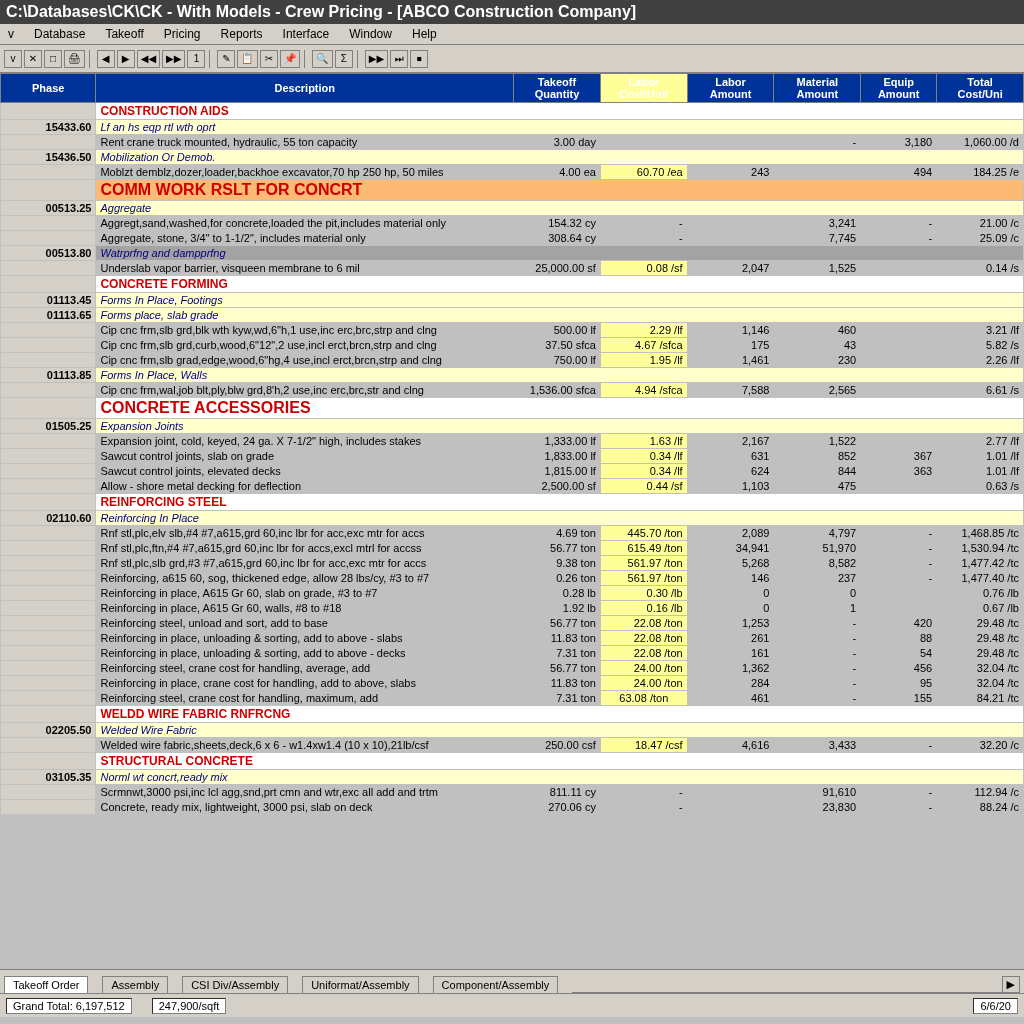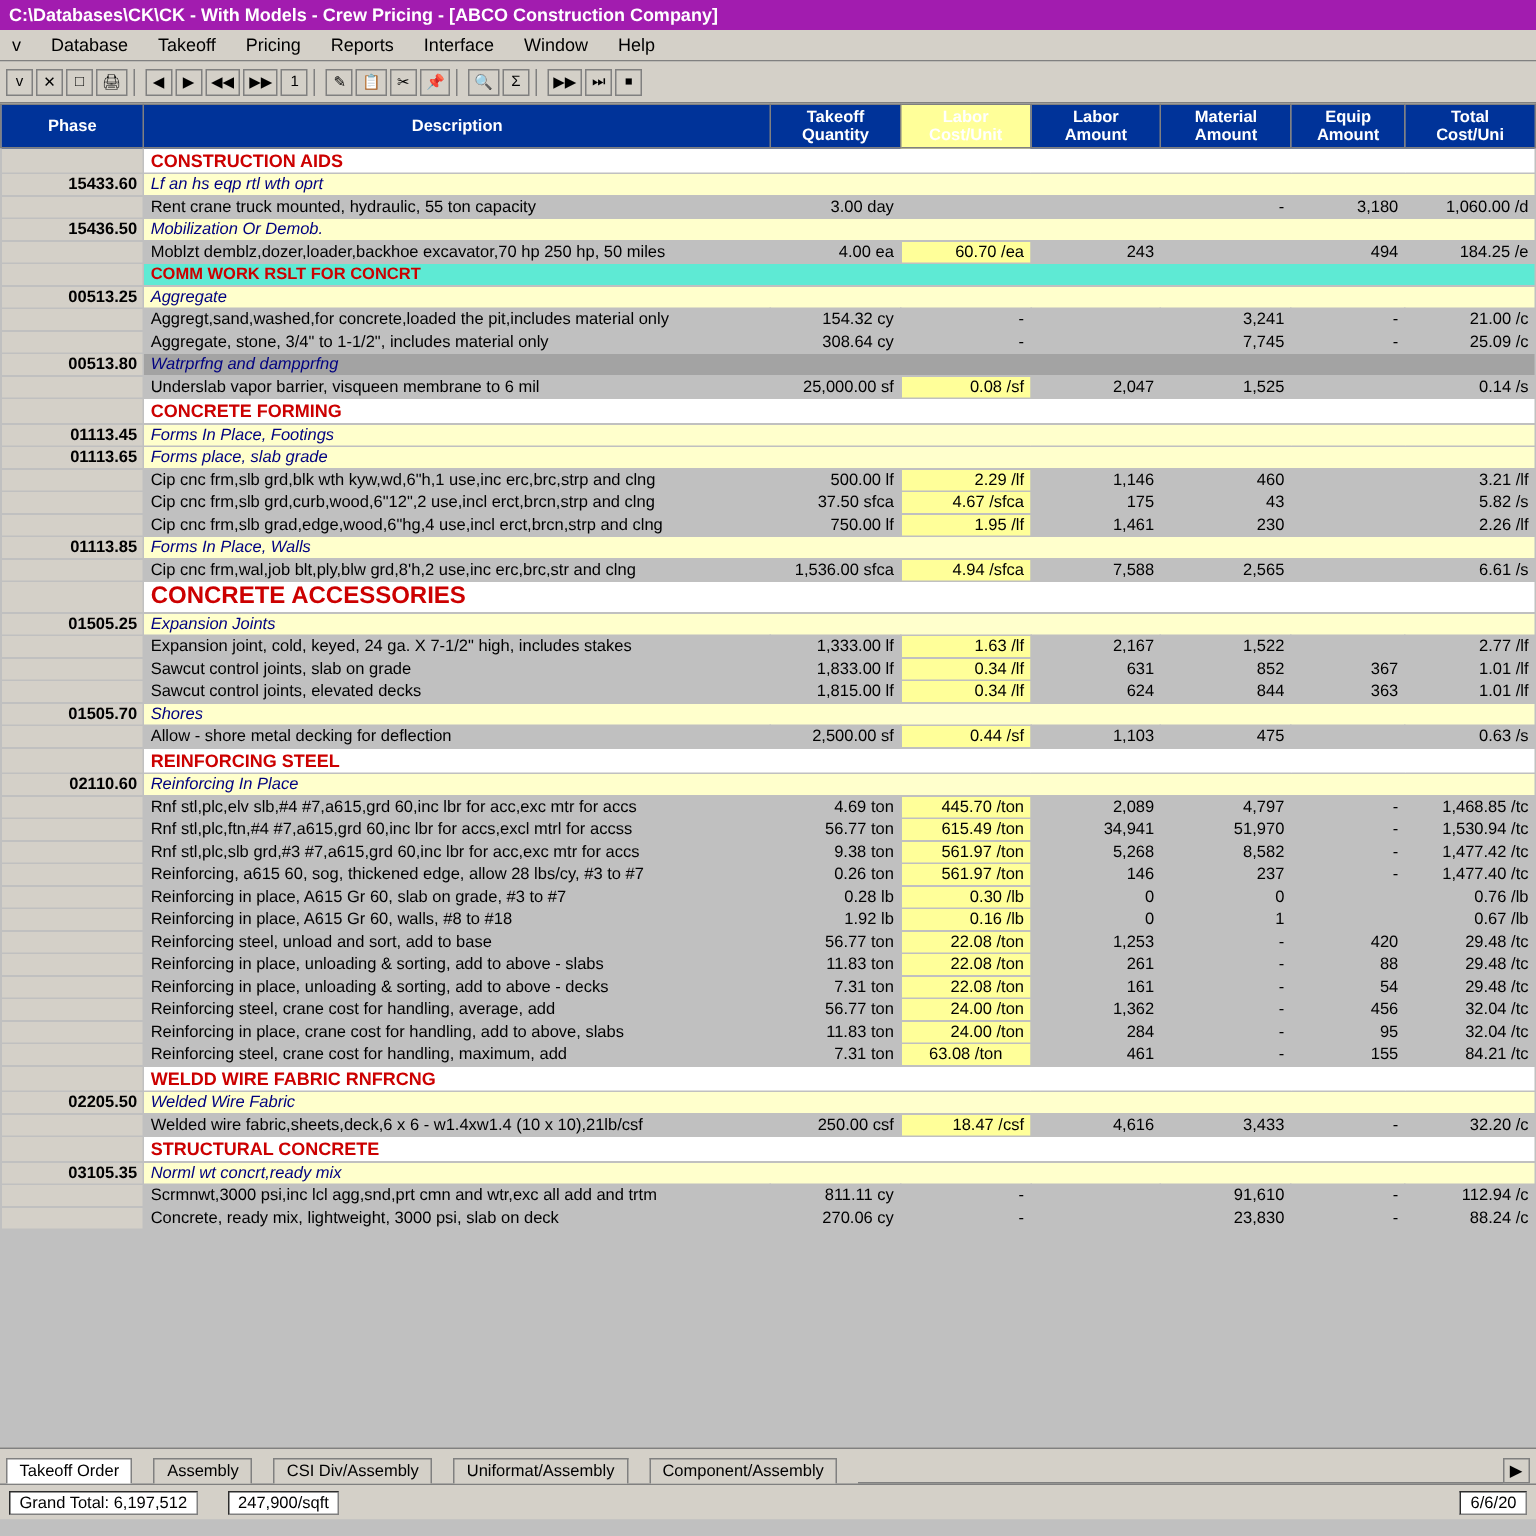--- a/index.html
+++ b/index.html
@@ -1,23 +1,23 @@
 <!DOCTYPE html>
 <html><head>
   <meta charset="utf-8">
   <style>
     * { margin: 0; padding: 0; box-sizing: border-box; }
     body { font-family: Arial, sans-serif; font-size: 11px; background: #c0c0c0; overflow: hidden; }
 
     
     .title-bar {
-      background: #a21caf;
+      background: #404040;
       color: white;
       padding: 3px 6px;
-      font-size: 12px;
+      font-size: 16px;
       font-weight: bold;
     }
 
     
     .menu-bar {
       background: #d4d0c8;
       border-bottom: 1px solid #808080;
       padding: 2px 4px;
       display: flex;
       gap: 12px;
@@ -214,21 +214,21 @@
       <td style="max-width:385px; overflow:hidden; text-overflow:ellipsis;">Moblzt demblz,dozer,loader,backhoe excavator,70 hp 250 hp, 50 miles</td>
       <td class="num-cell">4.00 ea</td>
       <td class="num-cell" style="background:#ffff99;">60.70 /ea</td>
       <td class="num-cell">243</td>
       <td class="num-cell"></td>
       <td class="num-cell">494</td>
       <td class="num-cell">184.25 /e</td>
     </tr>
         <tr>
       <td class="phase-cell"></td>
-      <td colspan="7" style="background:#5eead4; font-weight:bold; color:#cc0000; font-size:11px;">COMM WORK RSLT FOR CONCRT</td>
+      <td colspan="7" style="background:#fdba74; font-weight:bold; color:#cc0000; font-size:16px;">COMM WORK RSLT FOR CONCRT</td>
     </tr>
         <tr>
       <td class="phase-cell">00513.25</td>
       <td colspan="7" style="background:#ffffcc; font-style:italic; color:#000080;">Aggregate</td>
     </tr>
         <tr>
       <td class="phase-cell"></td>
       <td style="max-width:385px; overflow:hidden; text-overflow:ellipsis;">Aggregt,sand,washed,for concrete,loaded the pit,includes material only</td>
       <td class="num-cell">154.32 cy</td>
       <td class="num-cell" style="">-</td>
@@ -347,24 +347,20 @@
     </tr>
         <tr>
       <td class="phase-cell"></td>
       <td style="max-width:385px; overflow:hidden; text-overflow:ellipsis;">Sawcut control joints, elevated decks</td>
       <td class="num-cell">1,815.00 lf</td>
       <td class="num-cell" style="background:#ffff99;">0.34 /lf</td>
       <td class="num-cell">624</td>
       <td class="num-cell">844</td>
       <td class="num-cell">363</td>
       <td class="num-cell">1.01 /lf</td>
-    </tr>
-        <tr>
-      <td class="phase-cell">01505.70</td>
-      <td colspan="7" style="background:#ffffcc; font-style:italic; color:#000080;">Shores</td>
     </tr>
         <tr>
       <td class="phase-cell"></td>
       <td style="max-width:385px; overflow:hidden; text-overflow:ellipsis;">Allow - shore metal decking for deflection</td>
       <td class="num-cell">2,500.00 sf</td>
       <td class="num-cell" style="background:#ffff99;">0.44 /sf</td>
       <td class="num-cell">1,103</td>
       <td class="num-cell">475</td>
       <td class="num-cell"></td>
       <td class="num-cell">0.63 /s</td>

